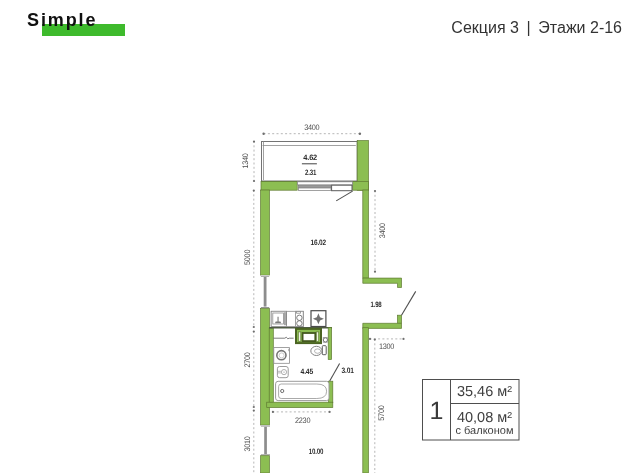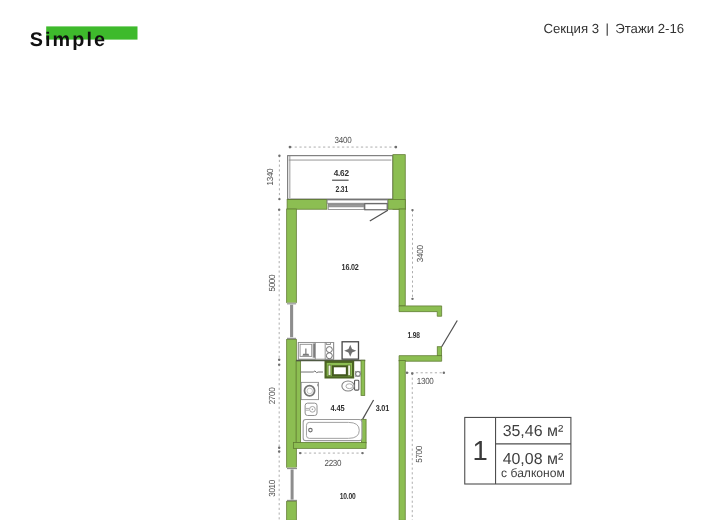--- a/index.html
+++ b/index.html
@@ -1,21 +1,21 @@
 <!DOCTYPE html>
 <html><head>
 <meta charset="utf-8">
 <style>
   html,body{margin:0;padding:0;}
   body{width:640px;height:473px;position:relative;background:#fff;overflow:hidden;
        font-family:"Liberation Sans",sans-serif;-webkit-font-smoothing:antialiased;}
   *{-webkit-font-smoothing:antialiased;}
   .logo-green{position:absolute;left:42px;top:24px;width:83px;height:12px;background:#3eba2c;}
-  .logo-text{position:absolute;left:27px;top:26px;font-size:18px;font-weight:700;color:#101010;letter-spacing:1.9px;}
-  .hdr-right{position:absolute;right:18px;top:19px;font-size:12px;color:#333;text-align:right;}
+  .logo-text{position:absolute;left:27px;top:10px;font-size:18px;font-weight:700;color:#101010;letter-spacing:1.9px;}
+  .hdr-right{position:absolute;right:18px;top:19px;font-size:16px;color:#333;text-align:right;}
   svg{position:absolute;left:0;top:0;}
 </style>
 </head>
 <body>
 
 <div class="logo-green"></div>
 
 <div class="logo-text">Simple</div>
 
 <div class="hdr-right">Секция 3  |  Этажи 2-16</div>

